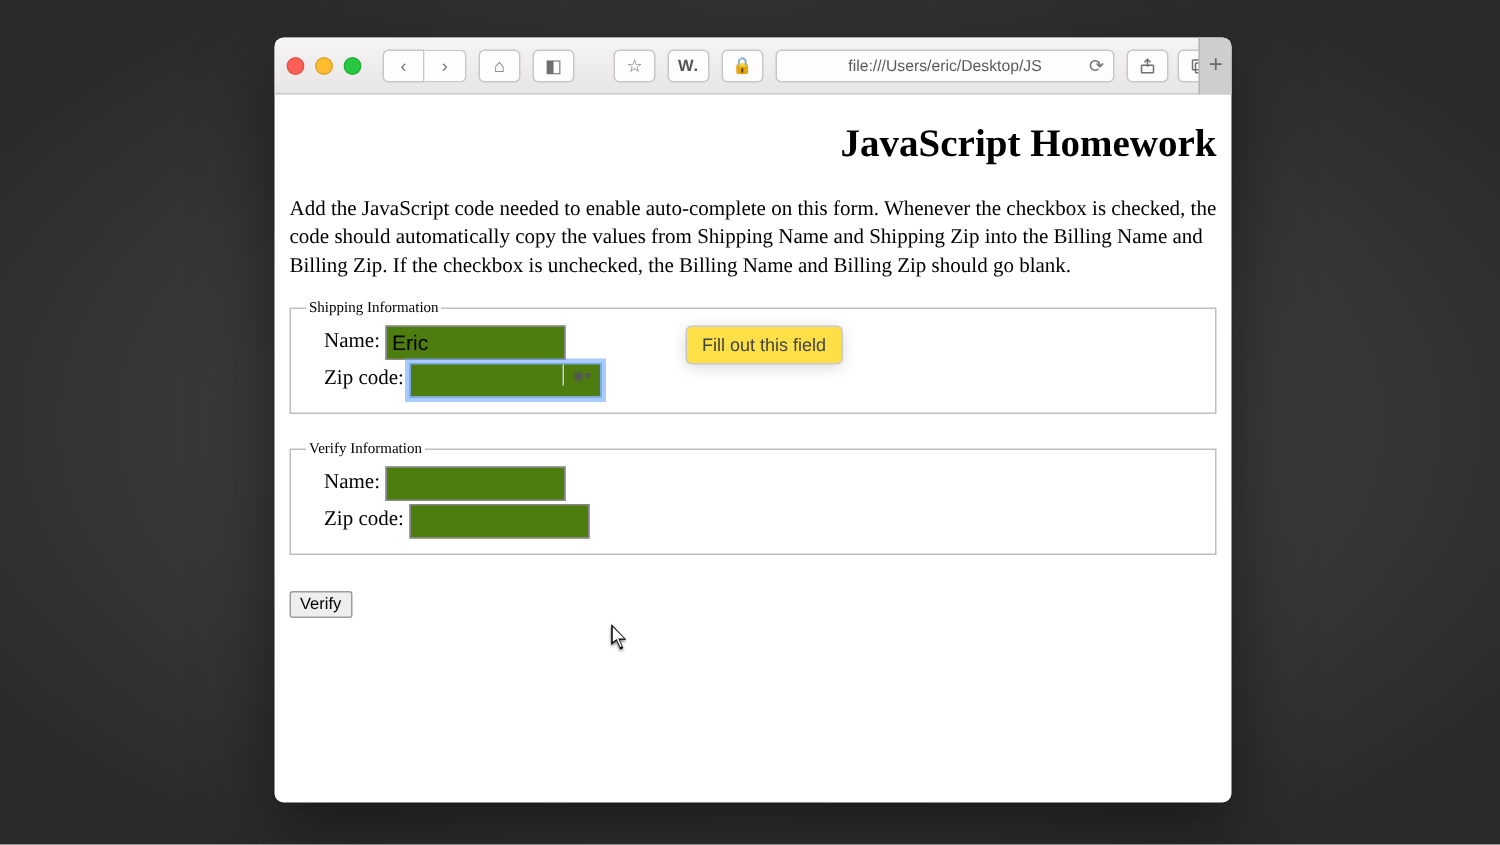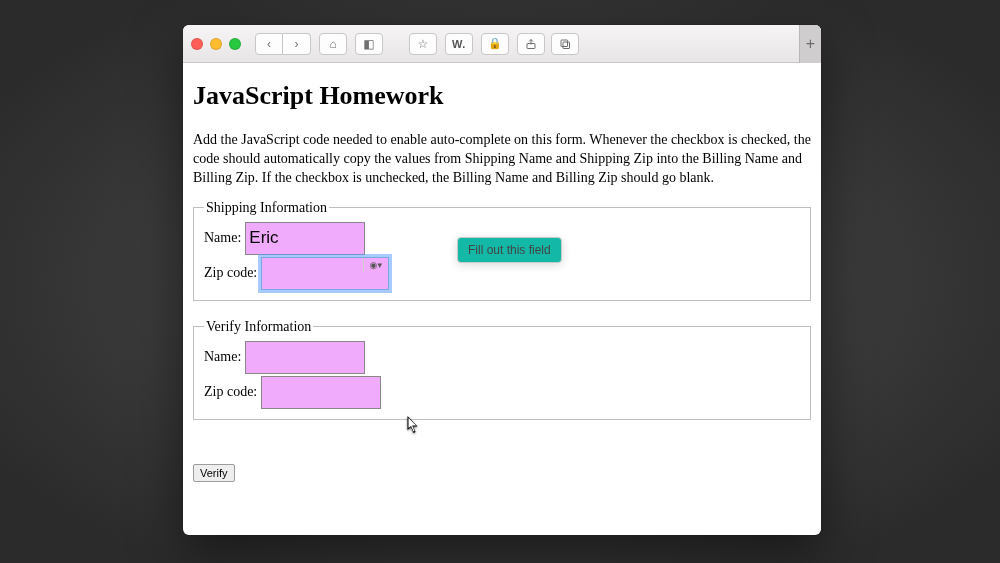--- a/index.html
+++ b/index.html
@@ -34,40 +34,39 @@
   .chev { font-size:12px; }
   .addr { flex:1; height:22px; background:#fdfdfd; border:1px solid #c8c6c7;
           border-radius:4px; display:flex; align-items:center; justify-content:center;
           font-size:10.5px; color:#5b5b5b; padding:0 24px; position:relative; }
   .addr .reload { position:absolute; right:6px; font-size:12px; color:#6f6f6f; }
   .right-group { display:flex; gap:6px; }
   .newtab { position:absolute; right:0; top:0; height:38px; width:22px;
             background:#cfcdce; display:flex; align-items:center; justify-content:center;
             border-left:1px solid #b8b6b7; color:#6a6a6a; font-size:16px;}
   .content { padding:12px 10px; font-family: "Times New Roman", Times, serif; color:#000; }
-  .content h1 { font-size:26px; margin:6px 0 20px 0; font-weight:700;}
+  .content h1 { font-size:26px; margin:6px 0 20px 0; font-weight:700;text-align:right;}
   .content p { font-size:14px; line-height:1.35; margin:4px 0 12px 0; }
   fieldset { border:1px solid #bfbfbf; margin:0 0 18px 0; padding:4px 10px 8px 10px; }
-  legend { font-size:14px; padding:0 2px; }
-  .row { font-size:14px; margin:2px 0; display:flex; align-items:center; gap:4px; }
+  legend { font-size:10px; padding:0 2px; }
+  .row { font-size:14px; margin:2px 12px; display:flex; align-items:center; gap:4px; }
   .row label { }
-  .tinput { width:120px; height:33px; font-size:17px; padding:1px 3px;
-            border:1px solid #888; background:#f0abfc; font-family:Arial,sans-serif; }
+  .tinput { width:120px; height:23px; font-size:14px; padding:1px 3px;
+            border:1px solid #888; background:#4d7c0f; font-family:Arial,sans-serif; }
   .tinput.focus { outline:3px solid rgba(94,158,255,0.55); border-color:#7aa7e6; }
   .cb-row { font-size:14px; margin-bottom:2px; }
   .cb-row input { margin:0 4px 0 0; vertical-align:-1px;}
-  .verify { margin-top:26px; font:11px Arial,sans-serif; padding:2px 6px;
+  .verify { margin-top:6px; font:11px Arial,sans-serif; padding:2px 6px;
             background:#eeeeee; border:1px solid #9c9c9c; border-radius:2px; cursor:pointer;}
   .tooltip {
     position:absolute; left:274px; top:192px;
-    background:#14b8a6; border:1px solid #c9c9c9; border-radius:4px;
+    background:#fde047; border:1px solid #c9c9c9; border-radius:4px;
     box-shadow:0 2px 10px rgba(0,0,0,0.15);
     font:12px -apple-system,Arial,sans-serif; color:#444;
     padding:5px 10px;
-    margin-top:20px;
   }
   .cursor { position:absolute; left:224px; top:391px; pointer-events:none; }
   .cursor svg { width:13px; height:18px; filter:drop-shadow(0 1px 1px rgba(0,0,0,0.6)); }
   .serif { font-family:"Times New Roman",Times,serif; }
   .wdot { font-weight:700; font-size:11px; letter-spacing:0.5px; color:#555;}
   .icon { font-size:12px; }
   .lock { font-size:11px; }
   .shipzip-wrap{position:relative;}
   .contact-overlay{position:absolute; right:2px; top:1px; width:24px; height:14px; display:flex; align-items:center; justify-content:center; font-size:9px; color:#555; border-left:1px solid #cfcfcf;}
 </style>
@@ -98,20 +97,24 @@
     <div style="width:10px"></div>
     <div class="tb solo">
         <span class="icon">☆</span>
       </div>
     <div class="tb solo">
         <span class="wdot">W.</span>
       </div>
     <div class="tb solo">
         <span class="lock">🔒</span>
       </div>
+    <div class="addr">
+      <span>file:///Users/eric/Desktop/JS</span>
+      <span class="reload">⟳</span>
+    </div>
     <div class="right-group">
       <div class="tb solo">
         <svg width="12" height="12" viewBox="0 0 24 24" fill="none" stroke="#6f6f6f" stroke-width="2">
             <path d="M12 3v10M8 7l4-4 4 4"></path>
             <rect x="4" y="11" width="16" height="10" rx="1"></rect>
           </svg>
       </div>
       <div class="tb solo">
         <svg width="12" height="12" viewBox="0 0 24 24" fill="none" stroke="#6f6f6f" stroke-width="2">
             <rect x="4" y="4" width="13" height="13" rx="1"></rect>

